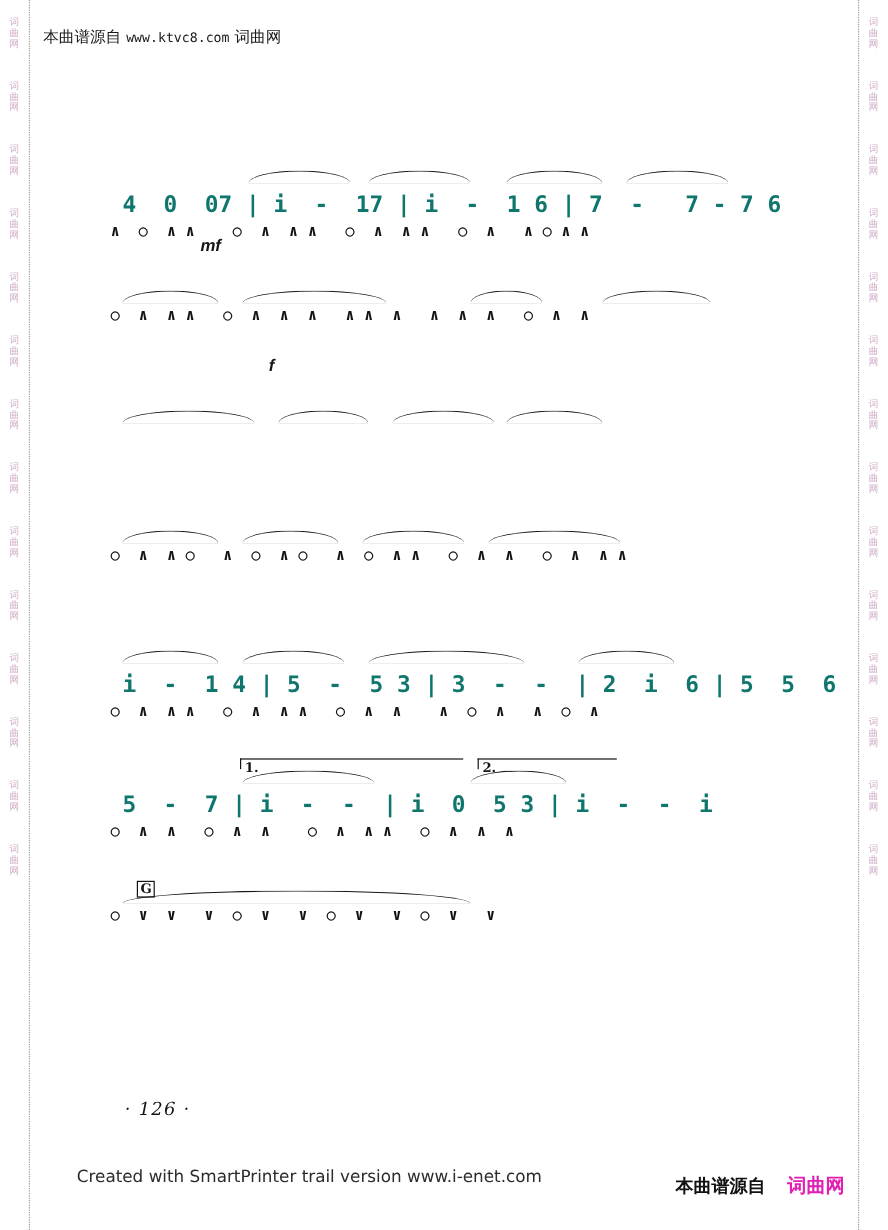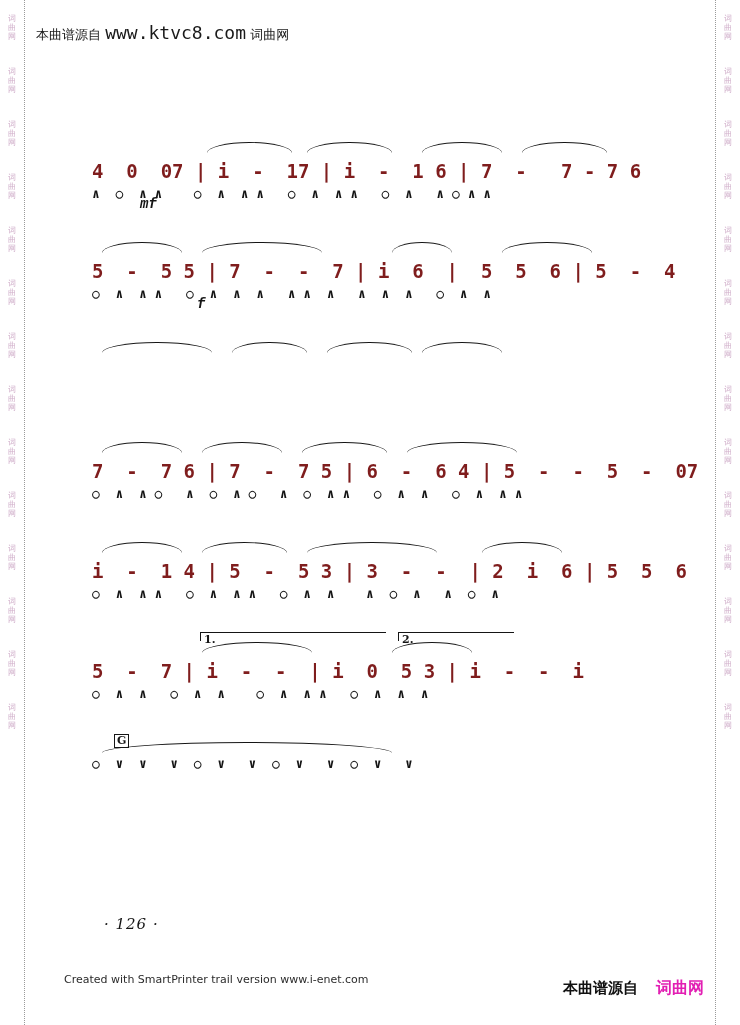--- a/index.html
+++ b/index.html
@@ -61,21 +61,21 @@
     position: absolute;
     left: 36px;
     top: 22px;
     font-size: 13px;
     color: #1a1a1a;
     font-family: "DejaVu Sans", sans-serif;
     white-space: nowrap;
   }
   .header .mono {
     font-family: "DejaVu Sans Mono", monospace;
-    font-size: 18px;
+    font-size: 11px;
   }
 
   
   .score {
     position: absolute;
     left: 92px;
     top: 140px;
     width: 540px;
   }
   .system {
@@ -93,21 +93,22 @@
     letter-spacing: 0;
   }
   .notes {
     position: relative;
     display: block;
     line-height: 30px;
     white-space: pre;
     font-family: "DejaVu Sans Mono", monospace;
     font-size: 19px;
     font-weight: bold;
-    color: #7f1d1d;
+    color: #0f766e;
+    margin-left: 10px;
   }
   .fingering {
     position: relative;
     display: block;
     line-height: 15px;
     white-space: pre;
     font-family: "DejaVu Sans Mono", monospace;
     font-size: 13px;
     color: #141414;
     letter-spacing: 0;
@@ -144,42 +145,43 @@
     font-family: "DejaVu Serif", serif;
     font-size: 11px;
     font-weight: bold;
     color: #151515;
     border: 1.2px solid #151515;
     padding: 0 2px;
     line-height: 12px;
   }
   .dyn {
     position: absolute;
-    font-family: Liberation Mono, monospace;
+    font-family: Liberation Sans, sans-serif;
     font-style: italic;
     font-weight: bold;
     font-size: 14px;
     color: #151515;
+    margin-left: 27px;
   }
   .page-num {
     position: absolute;
     left: 104px;
     top: 915px;
     font-family: "DejaVu Serif", serif;
     font-size: 15px;
     font-weight: normal;
     font-style: italic;
     color: #151515;
     letter-spacing: 1px;
   }
   .footer-left {
     position: absolute;
     left: 64px;
     top: 973px;
-    font-size: 11px;
+    font-size: 14px;
     color: #2b2b2b;
     font-family: "DejaVu Sans", sans-serif;
   }
   .footer-right {
     position: absolute;
     right: 36px;
     top: 978px;
     display: flex;
     align-items: baseline;
     gap: 18px;
@@ -315,42 +317,40 @@
         <div class="dyn" style="left: 48px; top: 56px;">mf</div>
       </div>
       <div class="system">
         <div class="slur-layer">
           <div class="slur" style="left: 10px; width: 80px; top: 2px;"></div>
           <div class="slur" style="left: 110px; width: 120px; top: 2px;"></div>
           <div class="slur" style="left: 300px; width: 60px; top: 2px;"></div>
           <div class="slur" style="left: 410px; width: 90px; top: 2px;"></div>
         </div>
         <div class="staff-row">
-          <span class="notes">5  -  5 5 | 7  -  -  7 | i  6  |  5  5  6 | 5  -  4</span>
           <span class="fingering">○  ∧  ∧ ∧   ○  ∧  ∧  ∧   ∧ ∧  ∧   ∧  ∧  ∧   ○  ∧  ∧</span>
         </div>
         <div class="dyn" style="left: 105px; top: 56px;">f</div>
       </div>
       <div class="system">
         <div class="slur-layer">
           <div class="slur" style="left: 10px; width: 110px; top: 2px;"></div>
           <div class="slur" style="left: 140px; width: 75px; top: 2px;"></div>
           <div class="slur" style="left: 235px; width: 85px; top: 2px;"></div>
           <div class="slur" style="left: 330px; width: 80px; top: 2px;"></div>
         </div>
       </div>
       <div class="system">
         <div class="slur-layer">
           <div class="slur" style="left: 10px; width: 80px; top: 2px;"></div>
           <div class="slur" style="left: 110px; width: 80px; top: 2px;"></div>
           <div class="slur" style="left: 210px; width: 85px; top: 2px;"></div>
           <div class="slur" style="left: 315px; width: 110px; top: 2px;"></div>
         </div>
         <div class="staff-row">
-          <span class="notes">7  -  7 6 | 7  -  7 5 | 6  -  6 4 | 5  -  -  5  -  07</span>
           <span class="fingering">○  ∧  ∧ ○   ∧  ○  ∧ ○   ∧  ○  ∧ ∧   ○  ∧  ∧   ○  ∧  ∧ ∧</span>
         </div>
       </div>
       <div class="system">
         <div class="slur-layer">
           <div class="slur" style="left: 10px; width: 80px; top: 2px;"></div>
           <div class="slur" style="left: 110px; width: 85px; top: 2px;"></div>
           <div class="slur" style="left: 215px; width: 130px; top: 2px;"></div>
           <div class="slur" style="left: 390px; width: 80px; top: 2px;"></div>
         </div>

